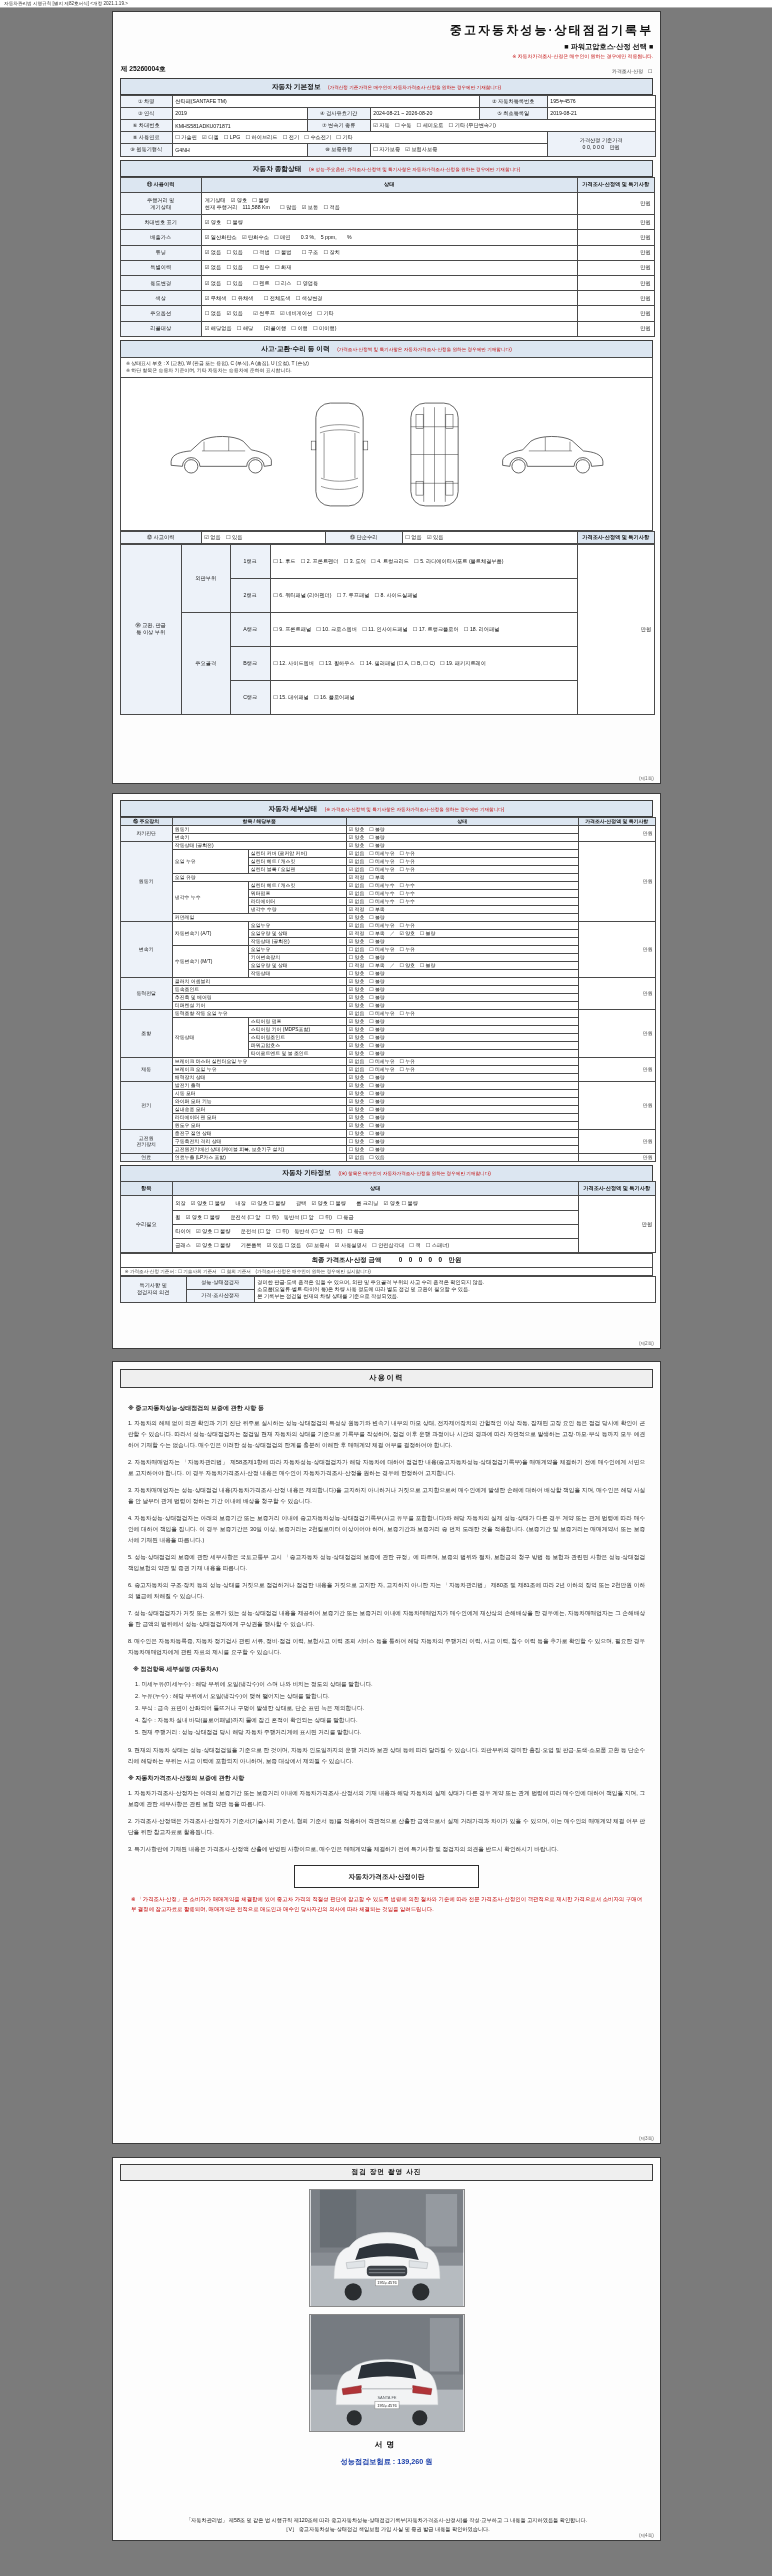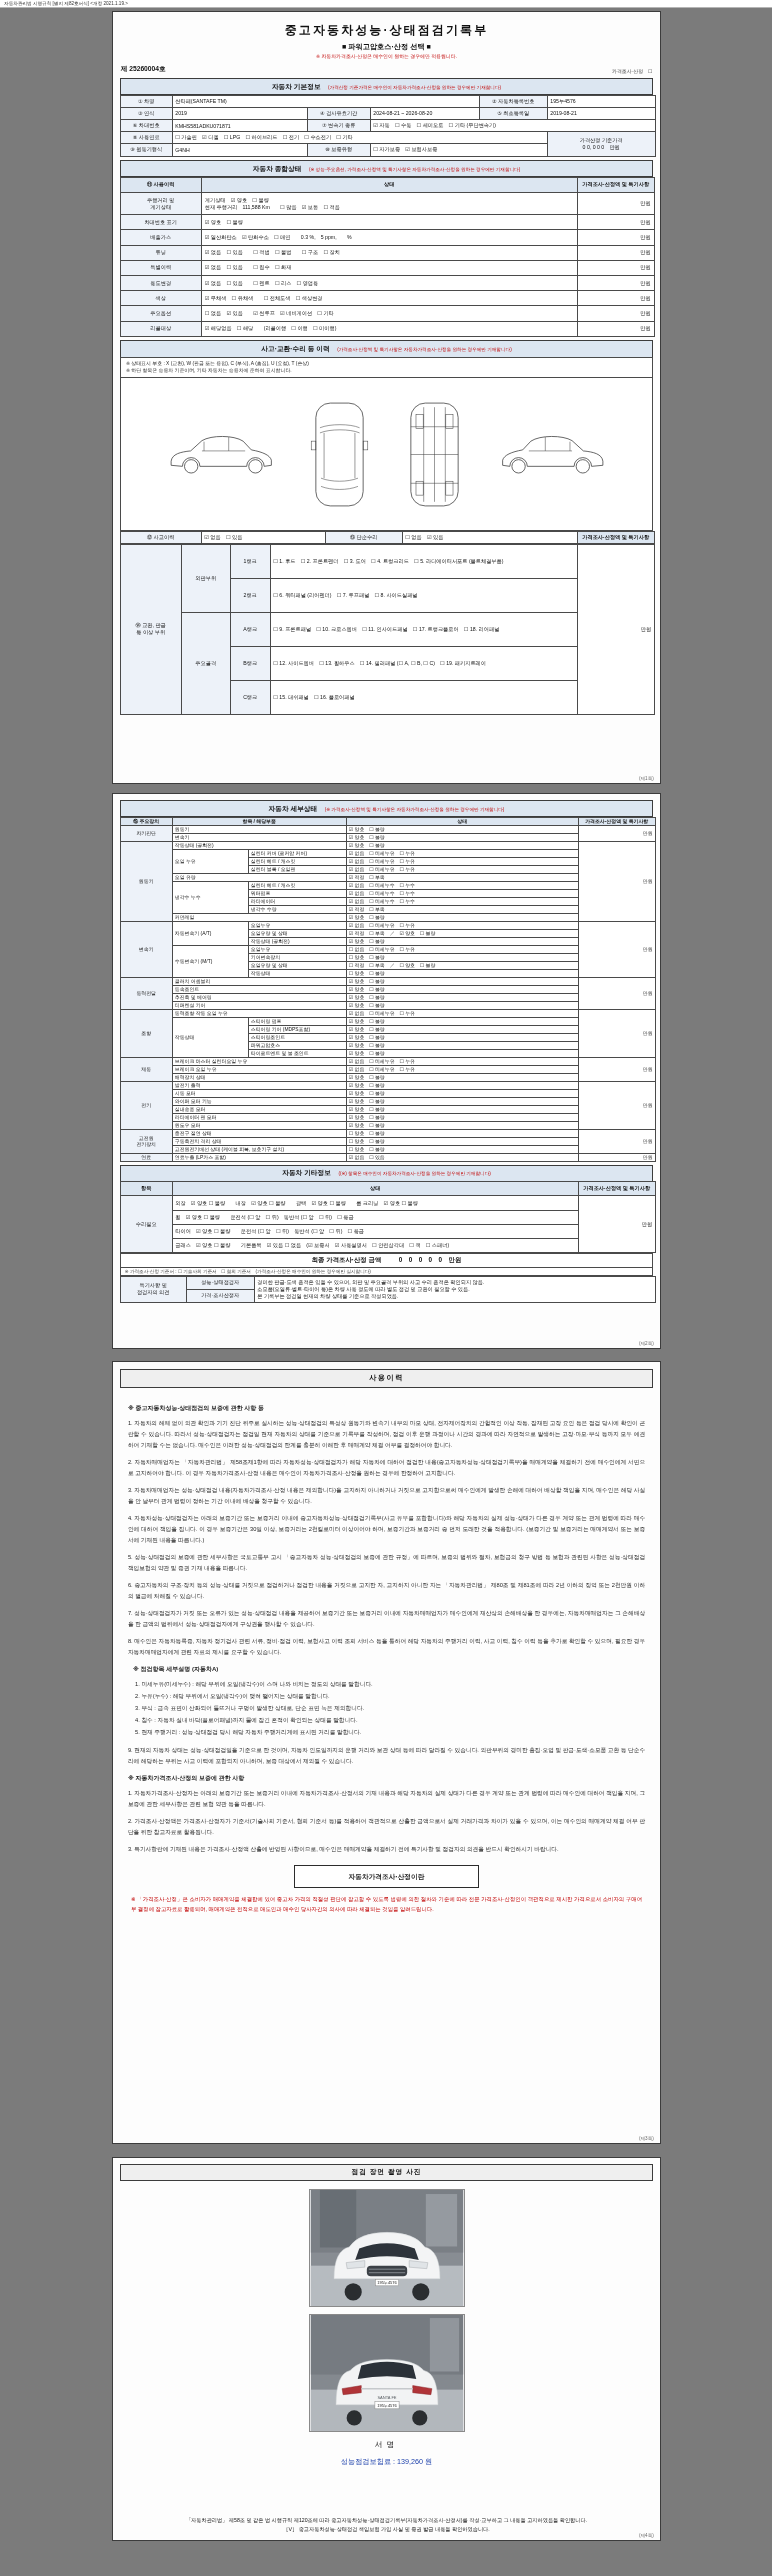--- a/index.html
+++ b/index.html
@@ -3,21 +3,21 @@
 <meta charset="utf-8">
 <style>
 *{box-sizing:border-box;}
 body{margin:0;width:773px;height:2576px;background:#7b7b7b;font-family:"Liberation Sans","DejaVu Sans",sans-serif;color:#111;overflow:hidden;}
 .topstrip{background:#ffffff;height:7.7px;font-size:4.6px;line-height:7.7px;padding:0 4.1px;color:#333;border-bottom:0.5px solid #b5b5b5;}
 .page{position:relative;width:549px;margin:0 auto;background:#fdfdfd;border:0.5px solid #3c3c3c;padding:6.2px 6.7px;overflow:hidden;}
 .p1{height:773px;margin-top:3.1px;}
 .p2{height:556px;margin-top:9.3px;}
 .p3{height:783px;margin-top:12.4px;}
 .p4{height:384px;margin-top:12.4px;}
-.titleBlock{text-align:center;padding:4.1px 0 2.1px;}
+.titleBlock{text-align:right;padding:4.1px 0 2.1px;}
 .mainTitle{font-size:12px;font-weight:bold;letter-spacing:2.1px;}
 .subTitle{font-size:7.2px;font-weight:bold;margin-top:2.6px;}
 .subNote{font-size:4.9px;color:#c00000;margin-top:1.5px;}
 .docRow{display:flex;justify-content:space-between;align-items:flex-end;margin:4.1px 1px 2.6px;}
 .docNo{font-size:6.7px;font-weight:bold;}
 .docSide{font-size:4.9px;color:#333;}
 .secHead{background:#dce6f1;border:0.5px solid #3c3c3c;text-align:center;padding:2.6px 2.1px;margin-top:3.6px;}
 .secTitle{font-size:6.7px;font-weight:bold;}
 .secNote{font-size:4.6px;color:#c00000;margin-left:5.2px;font-weight:normal;}
 table.tbl{width:100%;border-collapse:collapse;table-layout:fixed;margin-top:-0.5px;background:#fff;}
@@ -41,22 +41,22 @@
 .noticeBody{padding:9.3px 8.2px 4.1px;font-size:5.7px;line-height:1.95;color:#1c1c1c;}
 .nHead{font-weight:bold;margin:6.2px 0 3.1px;font-size:6px;}
 .nItem{margin-bottom:5.7px;text-align:justify;}
 .nSub{margin:2.1px 0 6.2px 7.2px;}
 .nSub .nItem{margin-bottom:1px;}
 .nBox{width:185px;margin:10.3px auto 6.2px;border:0.8px solid #2c2c2c;text-align:center;font-weight:bold;font-size:6.7px;padding:4.1px;background:#fff;}
 .nRed{color:#c00000;font-size:5.4px;line-height:1.85;text-align:justify;padding:0 3.1px;}
 .photoHead{border:0.5px solid #3c3c3c;background:#efefef;text-align:center;font-weight:bold;font-size:6.7px;letter-spacing:1px;padding:3.1px;}
 .photoWrap{display:flex;flex-direction:column;align-items:center;gap:6.2px;padding:8.2px 0 3.1px;}
 .photoWrap svg{border:0.5px solid #8a8a8a;display:block;}
-.signLabel{text-align:center;font-weight:normal;font-size:7.7px;letter-spacing:4.1px;margin-top:5.2px;}
-.feeLine{text-align:center;color:#1b3faa;font-weight:normal;font-size:7.2px;margin-top:7.2px;}
+.signLabel{text-align:center;font-weight:bold;font-size:7.7px;letter-spacing:4.1px;margin-top:5.2px;}
+.feeLine{text-align:center;color:#1b3faa;font-weight:bold;font-size:7.2px;margin-top:7.2px;}
 .footWrap{position:absolute;left:0;right:0;bottom:7.2px;}
 .footLine1{text-align:center;font-size:5.2px;color:#111;}
 .footLine2{text-align:center;font-size:5.2px;margin-top:2.1px;color:#111;}
 </style>
 </head>
 <body>
 
 <div class="topstrip">자동차관리법 시행규칙 [별지 제82호서식] &lt;개정 2021.1.19.&gt;</div>
 
 <div class="page p1">

